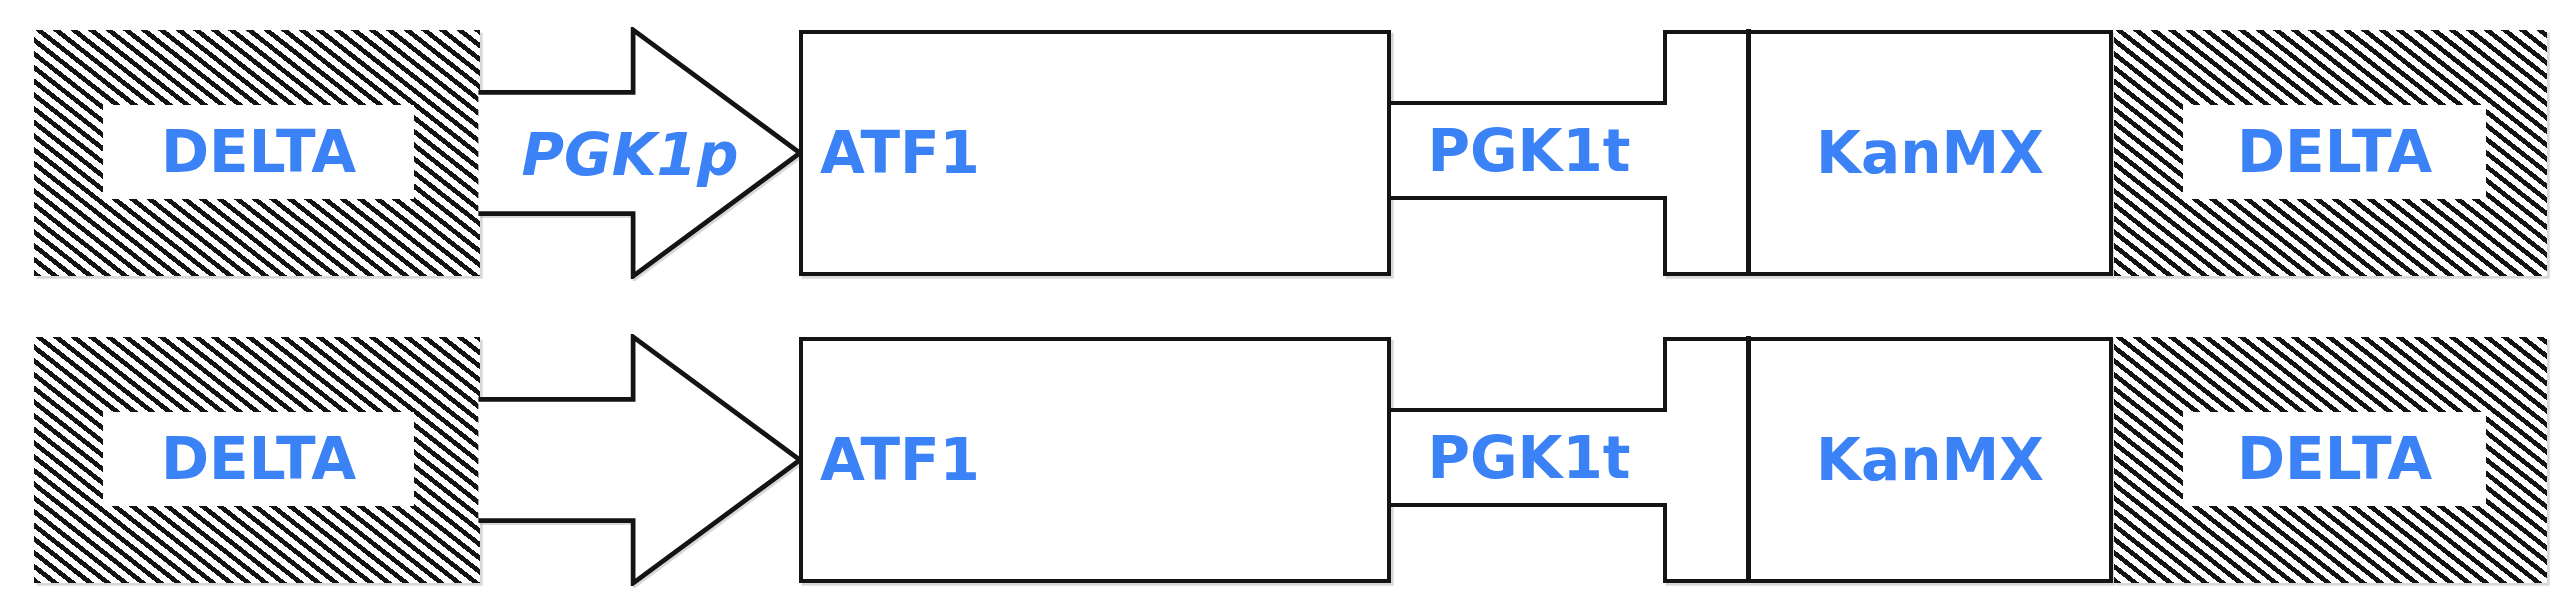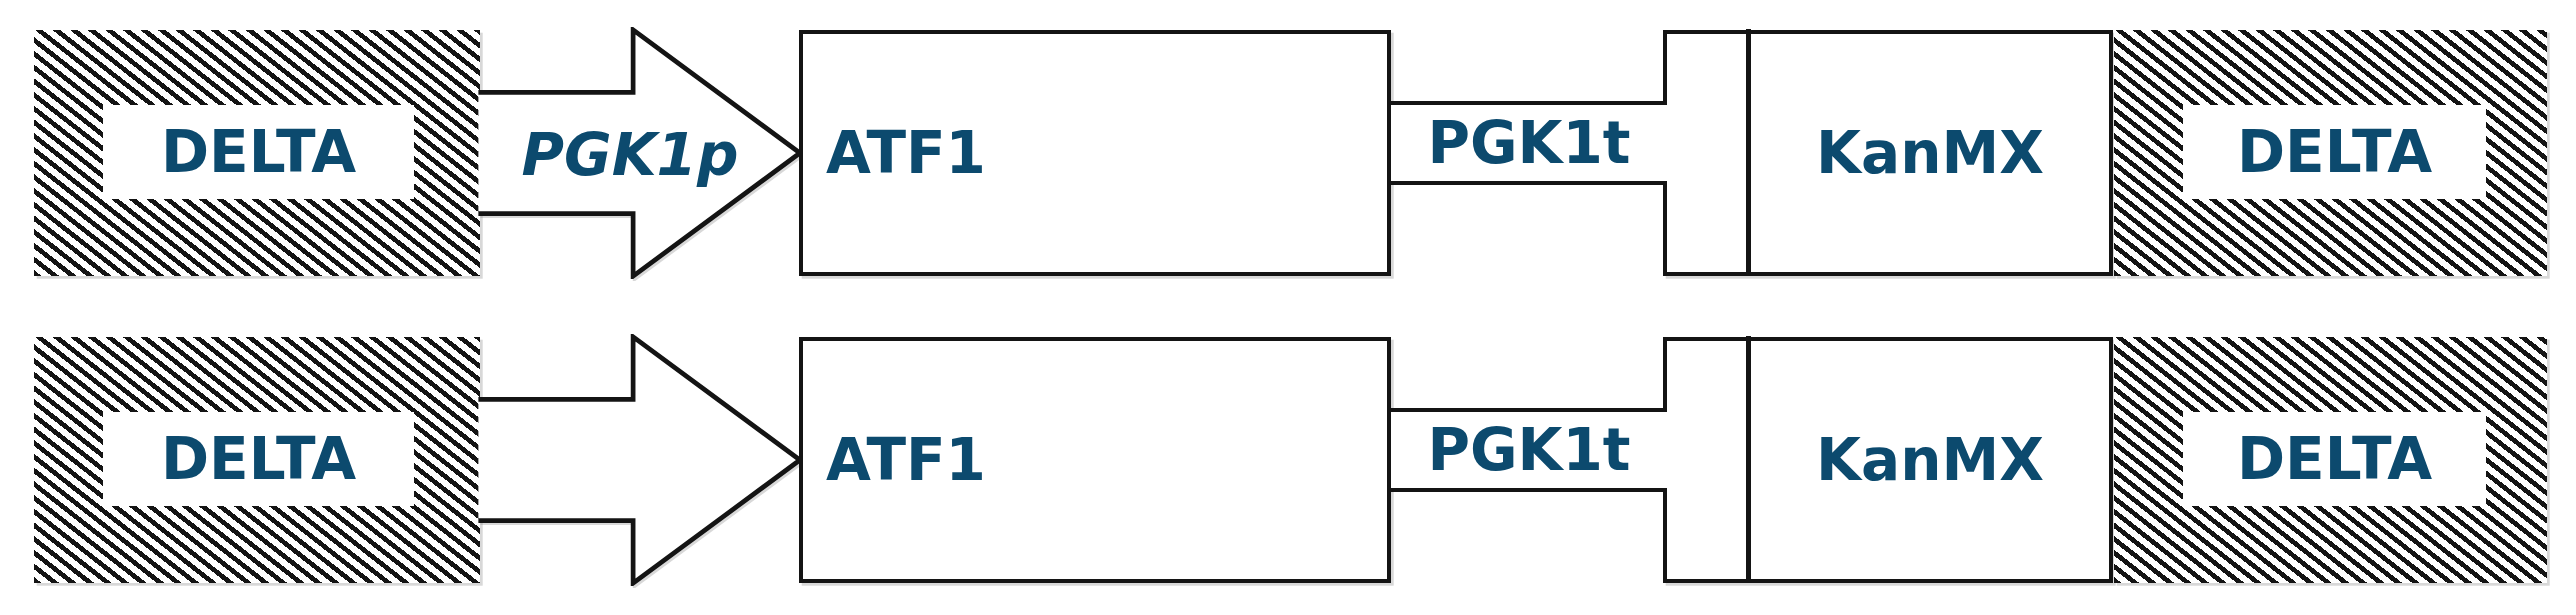--- a/index.html
+++ b/index.html
@@ -16,21 +16,21 @@
     left: 0;
     width: 2576px;
     height: 246px;
   }
   .row.r1 { top: 30px; }
   .row.r2 { top: 337px; }
 
   .lbl {
     font-weight: bold;
     font-size: 58px;
-    color: #0c4a6e;
+    color: #3b82f6;
     white-space: nowrap;
     line-height: 1;
   }
 
   
   .hatch {
     position: absolute;
     top: 0;
     height: 246px;
     background: repeating-linear-gradient(38deg, #141414 0 4.7px, #ffffff 4.7px 10.8px);
@@ -76,21 +76,21 @@
     position: absolute;
     left: 799px;
     top: 0;
     width: 592px;
     height: 246px;
     box-sizing: border-box;
     border: 4.7px solid #141414;
     background: #ffffff;
     display: flex;
     align-items: center;
-    padding-left: 23px;
+    padding-left: 17px;
     box-shadow: 2.7px 2.7px 0 rgba(125,125,125,0.30);
   }
 
   
   .compound {
     position: absolute;
     left: 1663px;
     top: 0;
     width: 450px;
     height: 246px;
@@ -117,21 +117,21 @@
     align-items: center;
     justify-content: center;
   }
 
   
   .channel {
     position: absolute;
     left: 1391px;
     top: 71px;
     width: 276px;
-    height: 84px;
+    height: 99px;
     box-sizing: border-box;
     border-top: 4.7px solid #141414;
     border-bottom: 4.7px solid #141414;
     background: #ffffff;
     display: flex;
     align-items: center;
     justify-content: center;
   }
 </style>
 </head>

